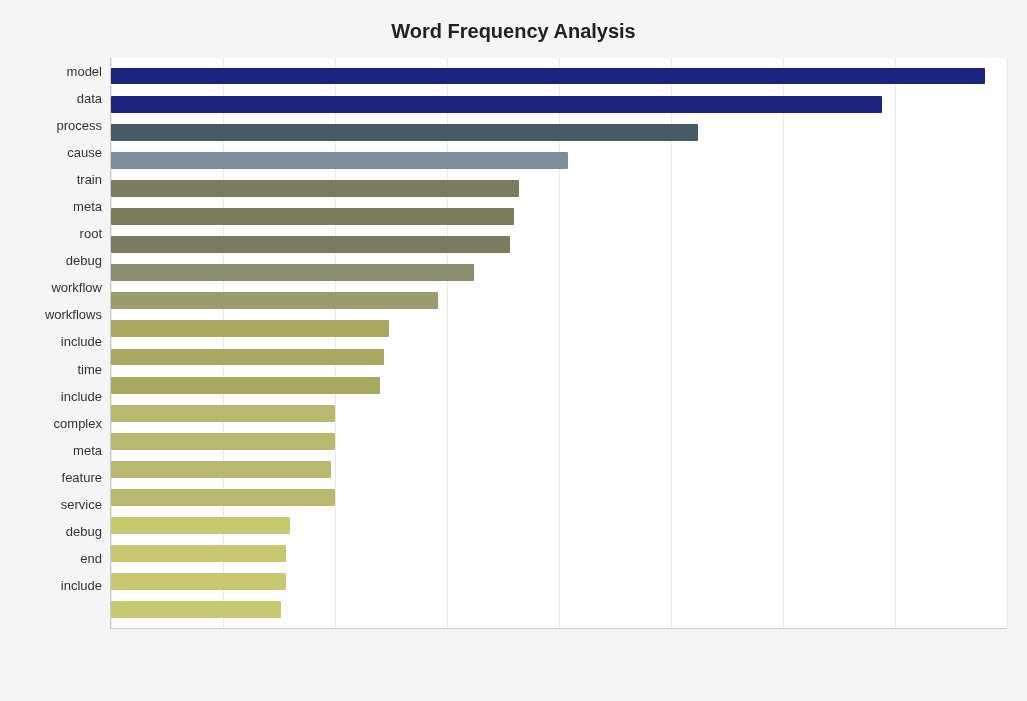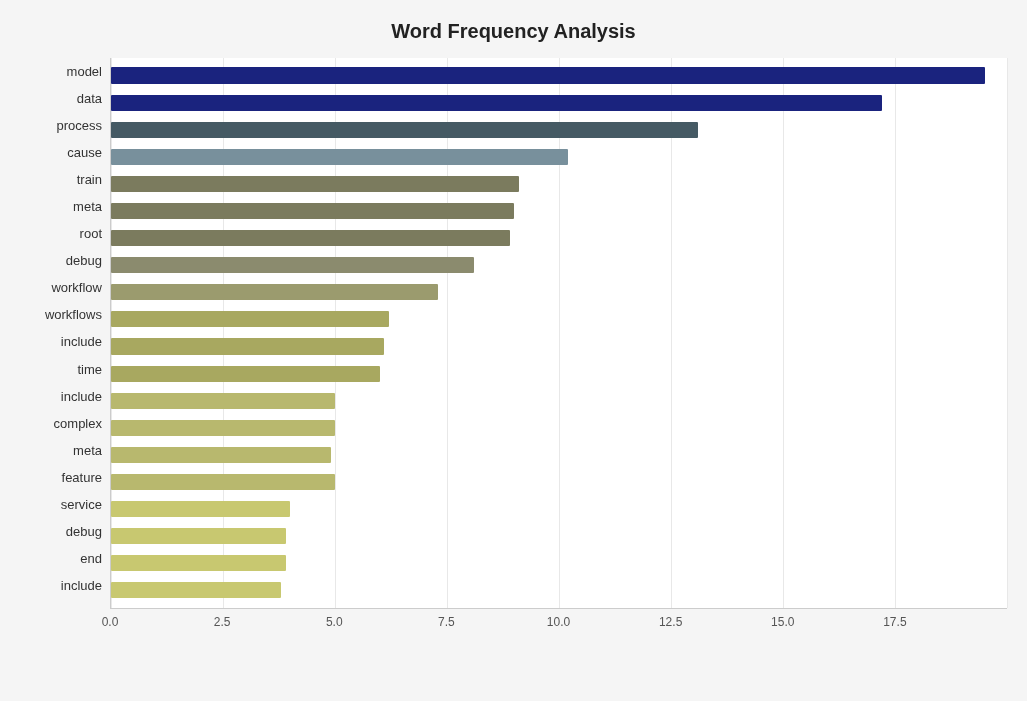--- a/index.html
+++ b/index.html
@@ -211,25 +211,15 @@
               <div class="bar" style="width: 19.5%; background-color: rgb(200, 200, 112);"></div>
             </div>
             <div class="bar-row">
               <div class="bar" style="width: 19.5%; background-color: rgb(200, 200, 112);"></div>
             </div>
             <div class="bar-row">
               <div class="bar" style="width: 19%; background-color: rgb(200, 200, 112);"></div>
             </div>
           </div>
       </div>
-      <div class="x-axis" id="x-axis" style="position: relative; height: 20px;">
-          <div class="x-tick" style="position: absolute; left: 0%; transform: translateX(-50%);">0.0</div>
-          <div class="x-tick" style="position: absolute; left: 12.5%; transform: translateX(-50%);">2.5</div>
-          <div class="x-tick" style="position: absolute; left: 25%; transform: translateX(-50%);">5.0</div>
-          <div class="x-tick" style="position: absolute; left: 37.5%; transform: translateX(-50%);">7.5</div>
-          <div class="x-tick" style="position: absolute; left: 50%; transform: translateX(-50%);">10.0</div>
-          <div class="x-tick" style="position: absolute; left: 62.5%; transform: translateX(-50%);">12.5</div>
-          <div class="x-tick" style="position: absolute; left: 75%; transform: translateX(-50%);">15.0</div>
-          <div class="x-tick" style="position: absolute; left: 87.5%; transform: translateX(-50%);">17.5</div>
-        </div>
     </div>
   </div>
 </div>
 
 </body></html>

